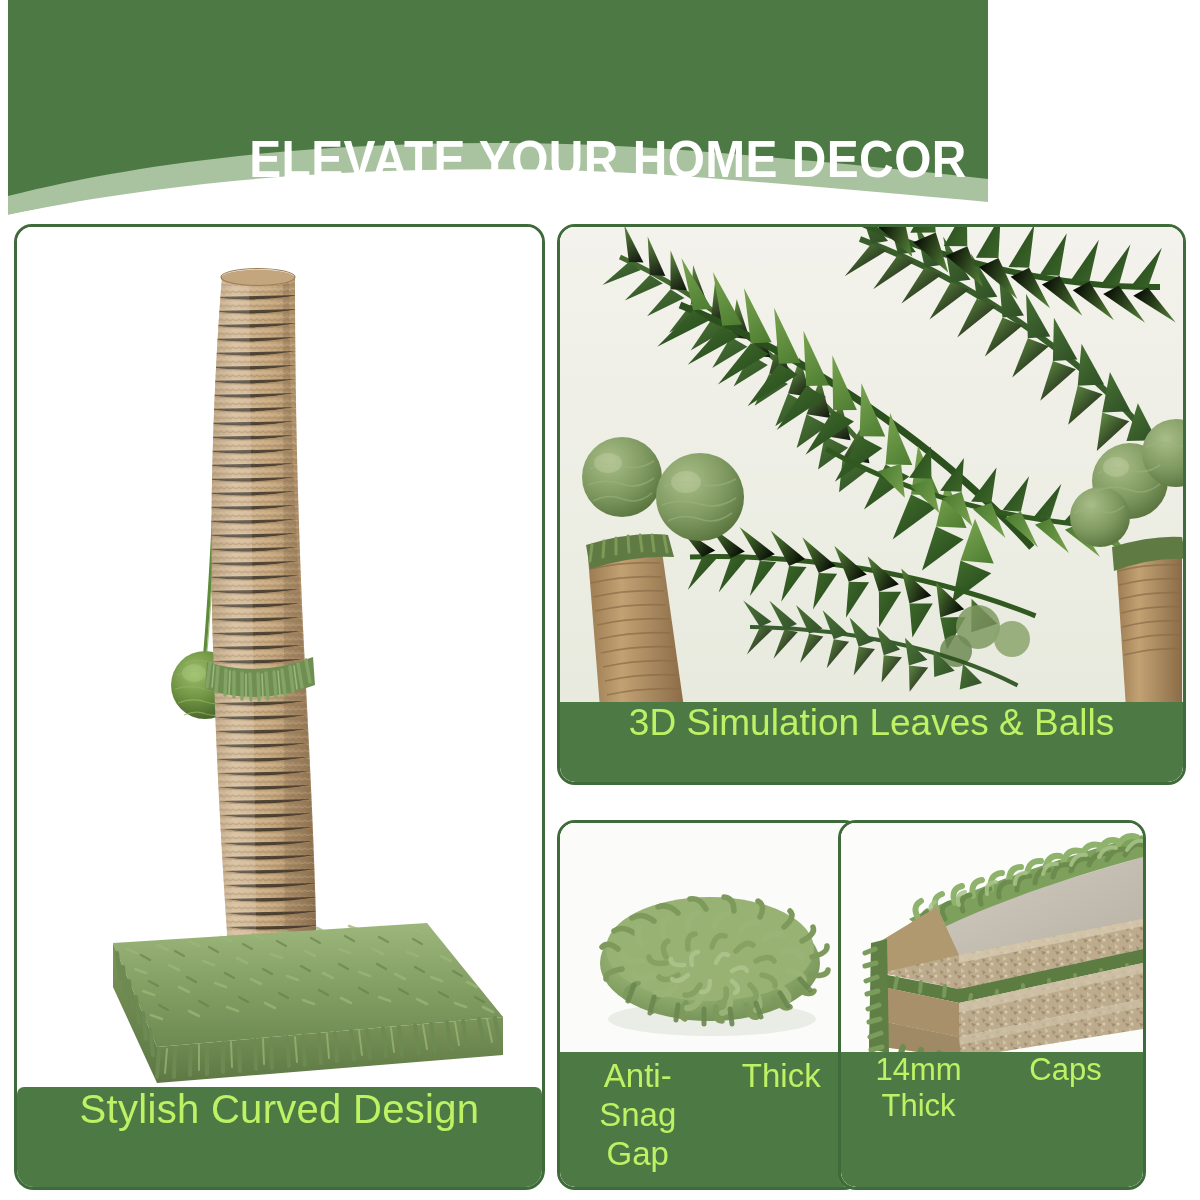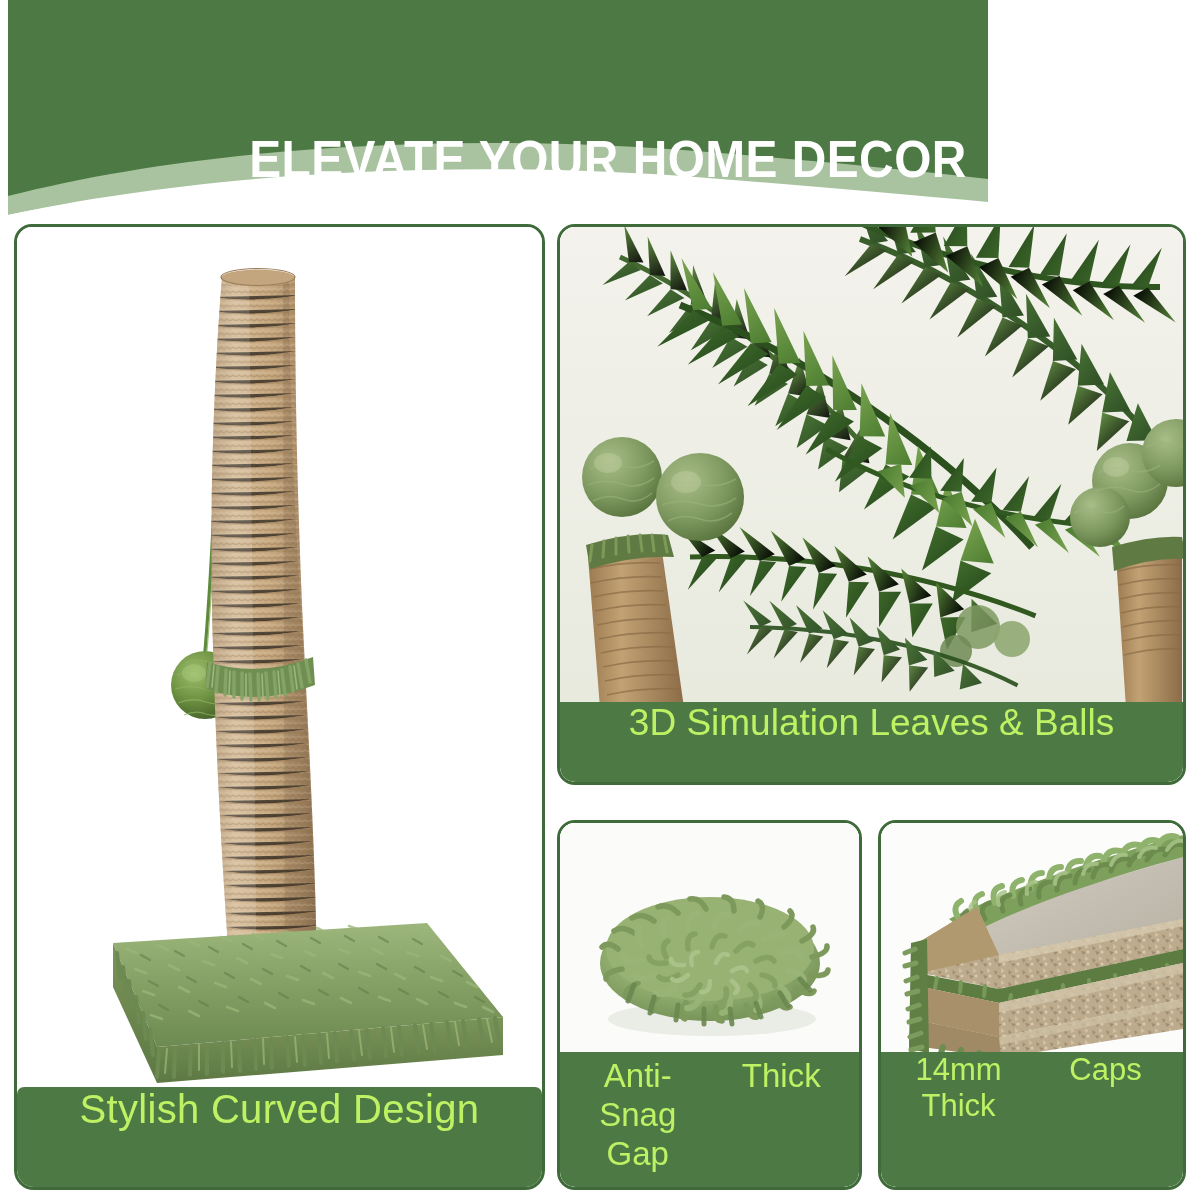--- a/index.html
+++ b/index.html
@@ -117,21 +117,21 @@
     height: 135px;
     font-size: 33px;
     line-height: 39px;
     padding: 4px 6px;
     border-bottom-left-radius: 15px;
     border-bottom-right-radius: 15px;
   }
 
   
   #panel-thick-boards {
-    left: 878px; top: 820px;
+    left: 838px; top: 820px;
     width: 308px; height: 370px;
   }
   #panel-thick-boards .panel-photo { height: 235px; }
   #panel-thick-boards .caption {
     height: 135px;
     font-size: 31px;
     line-height: 36px;
     padding: 0 4px;
     border-bottom-left-radius: 15px;
     border-bottom-right-radius: 15px;

